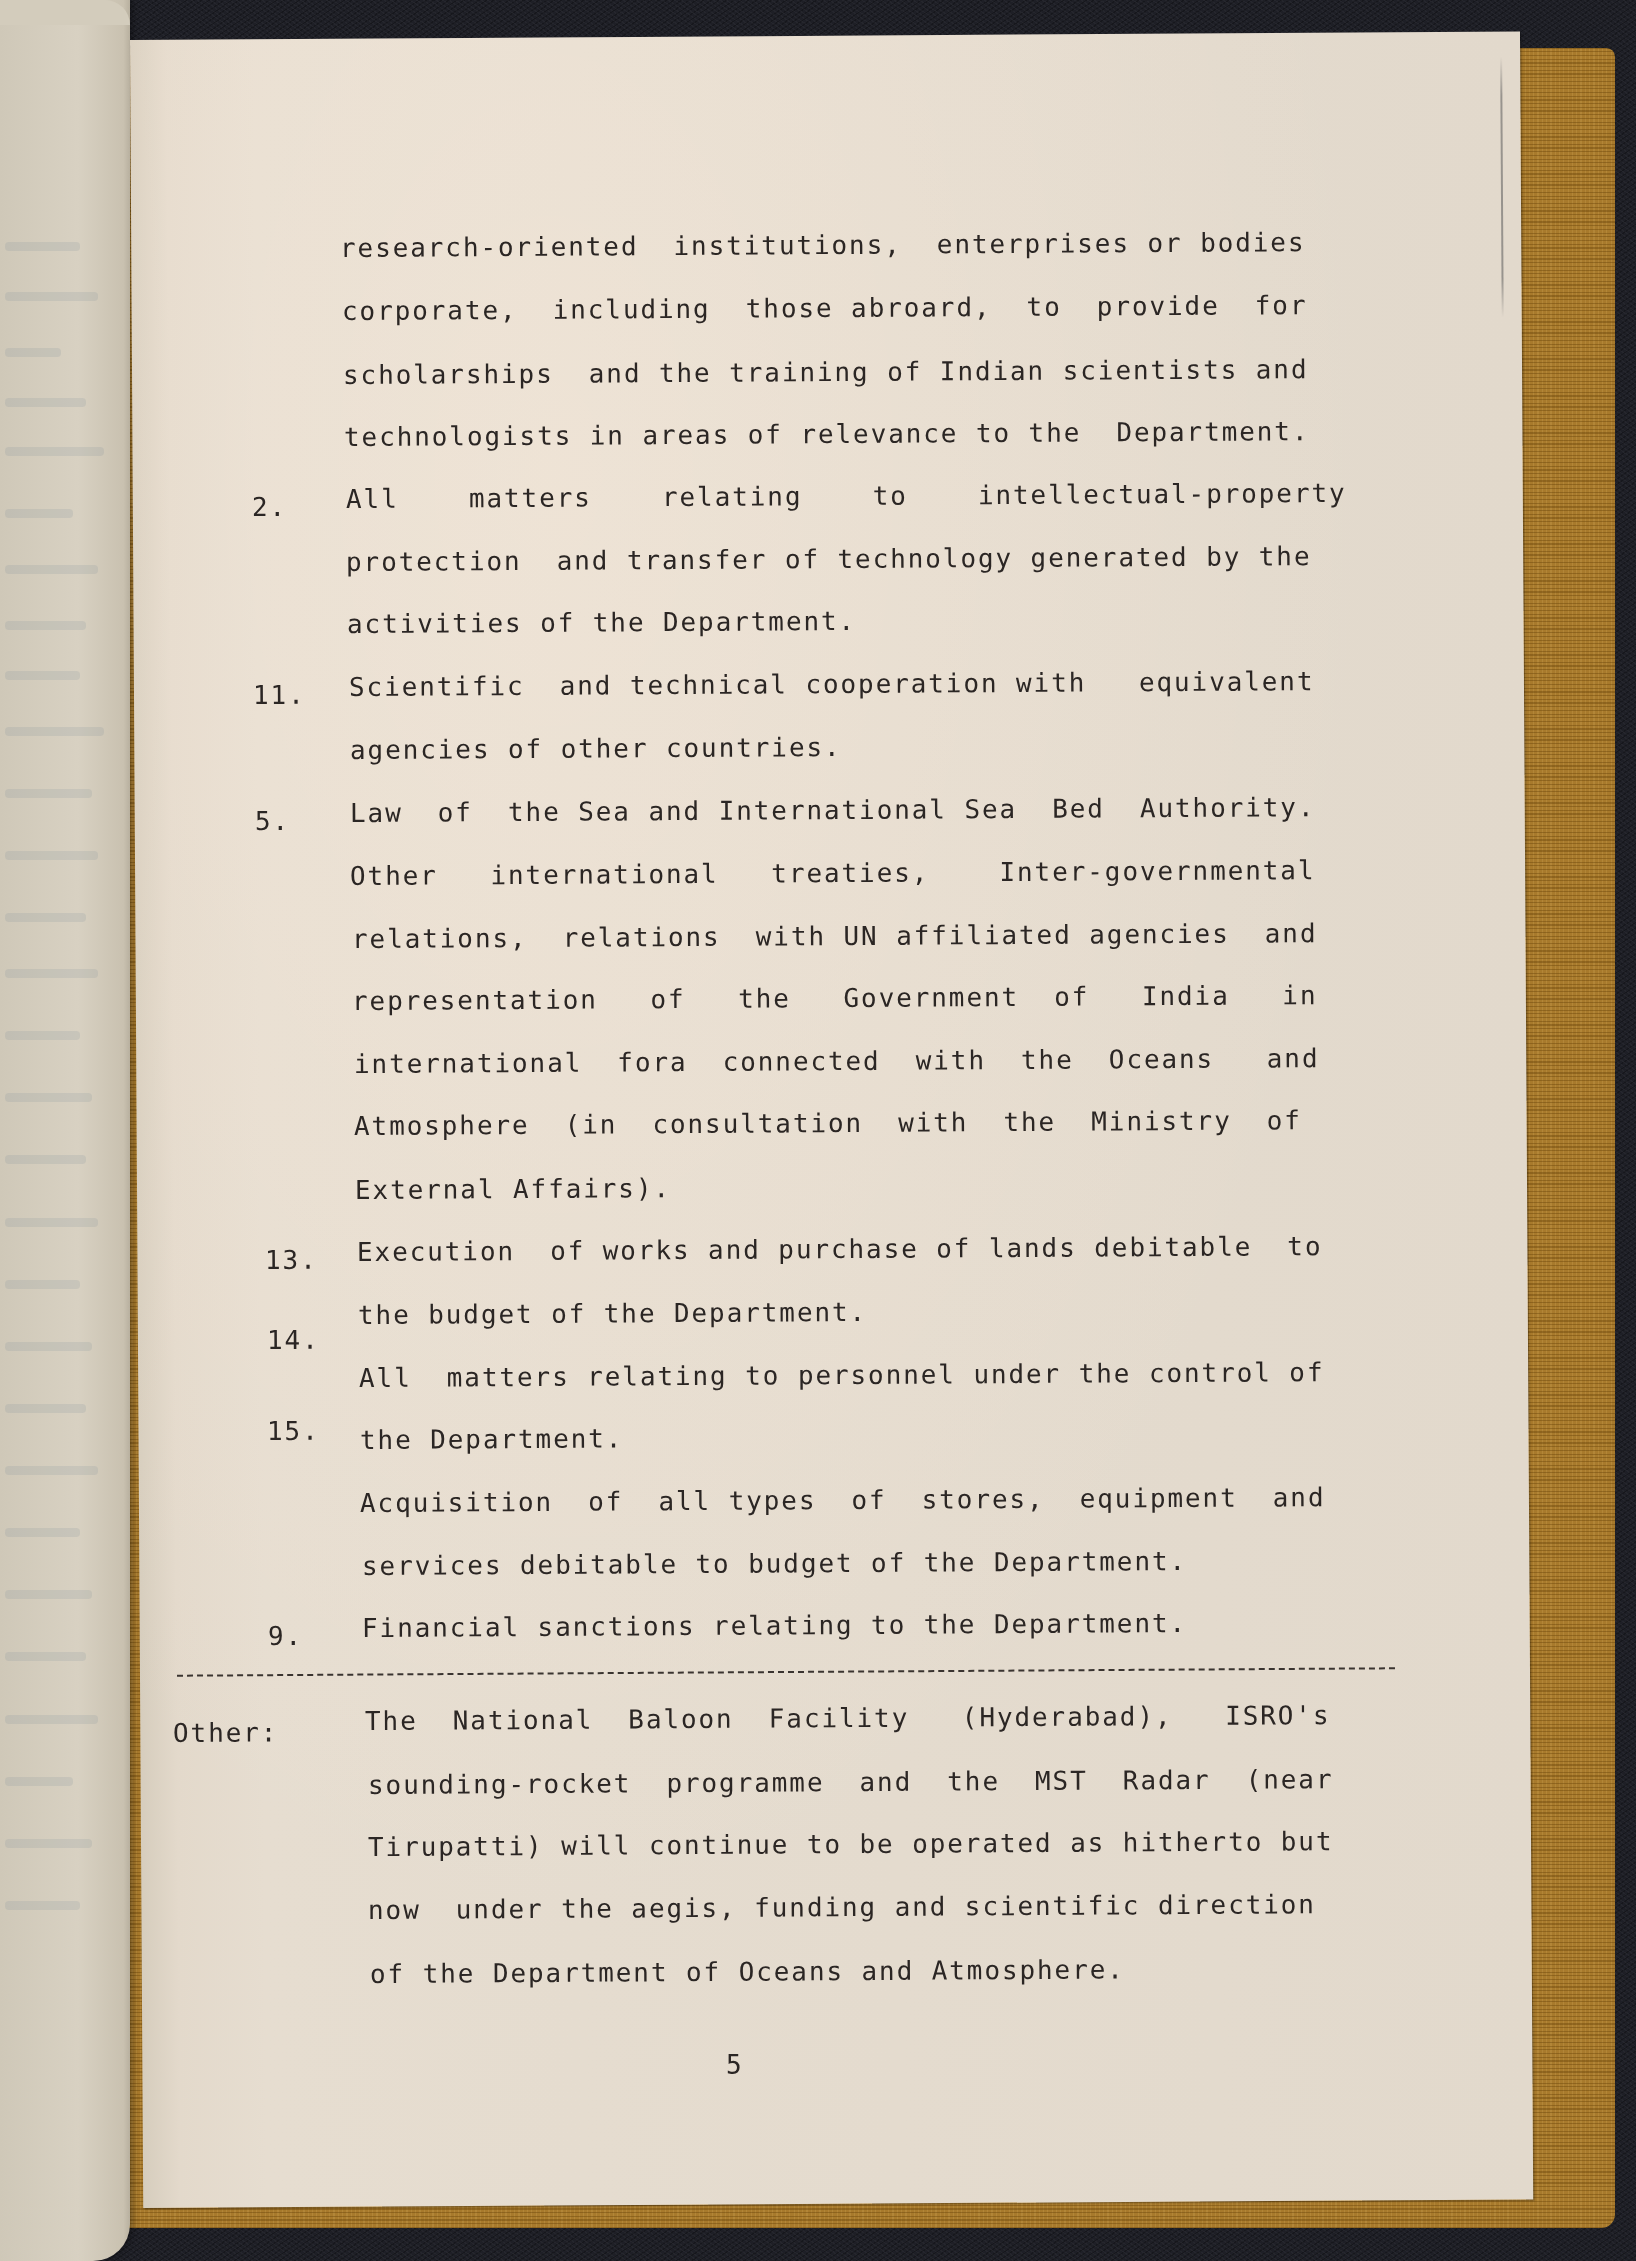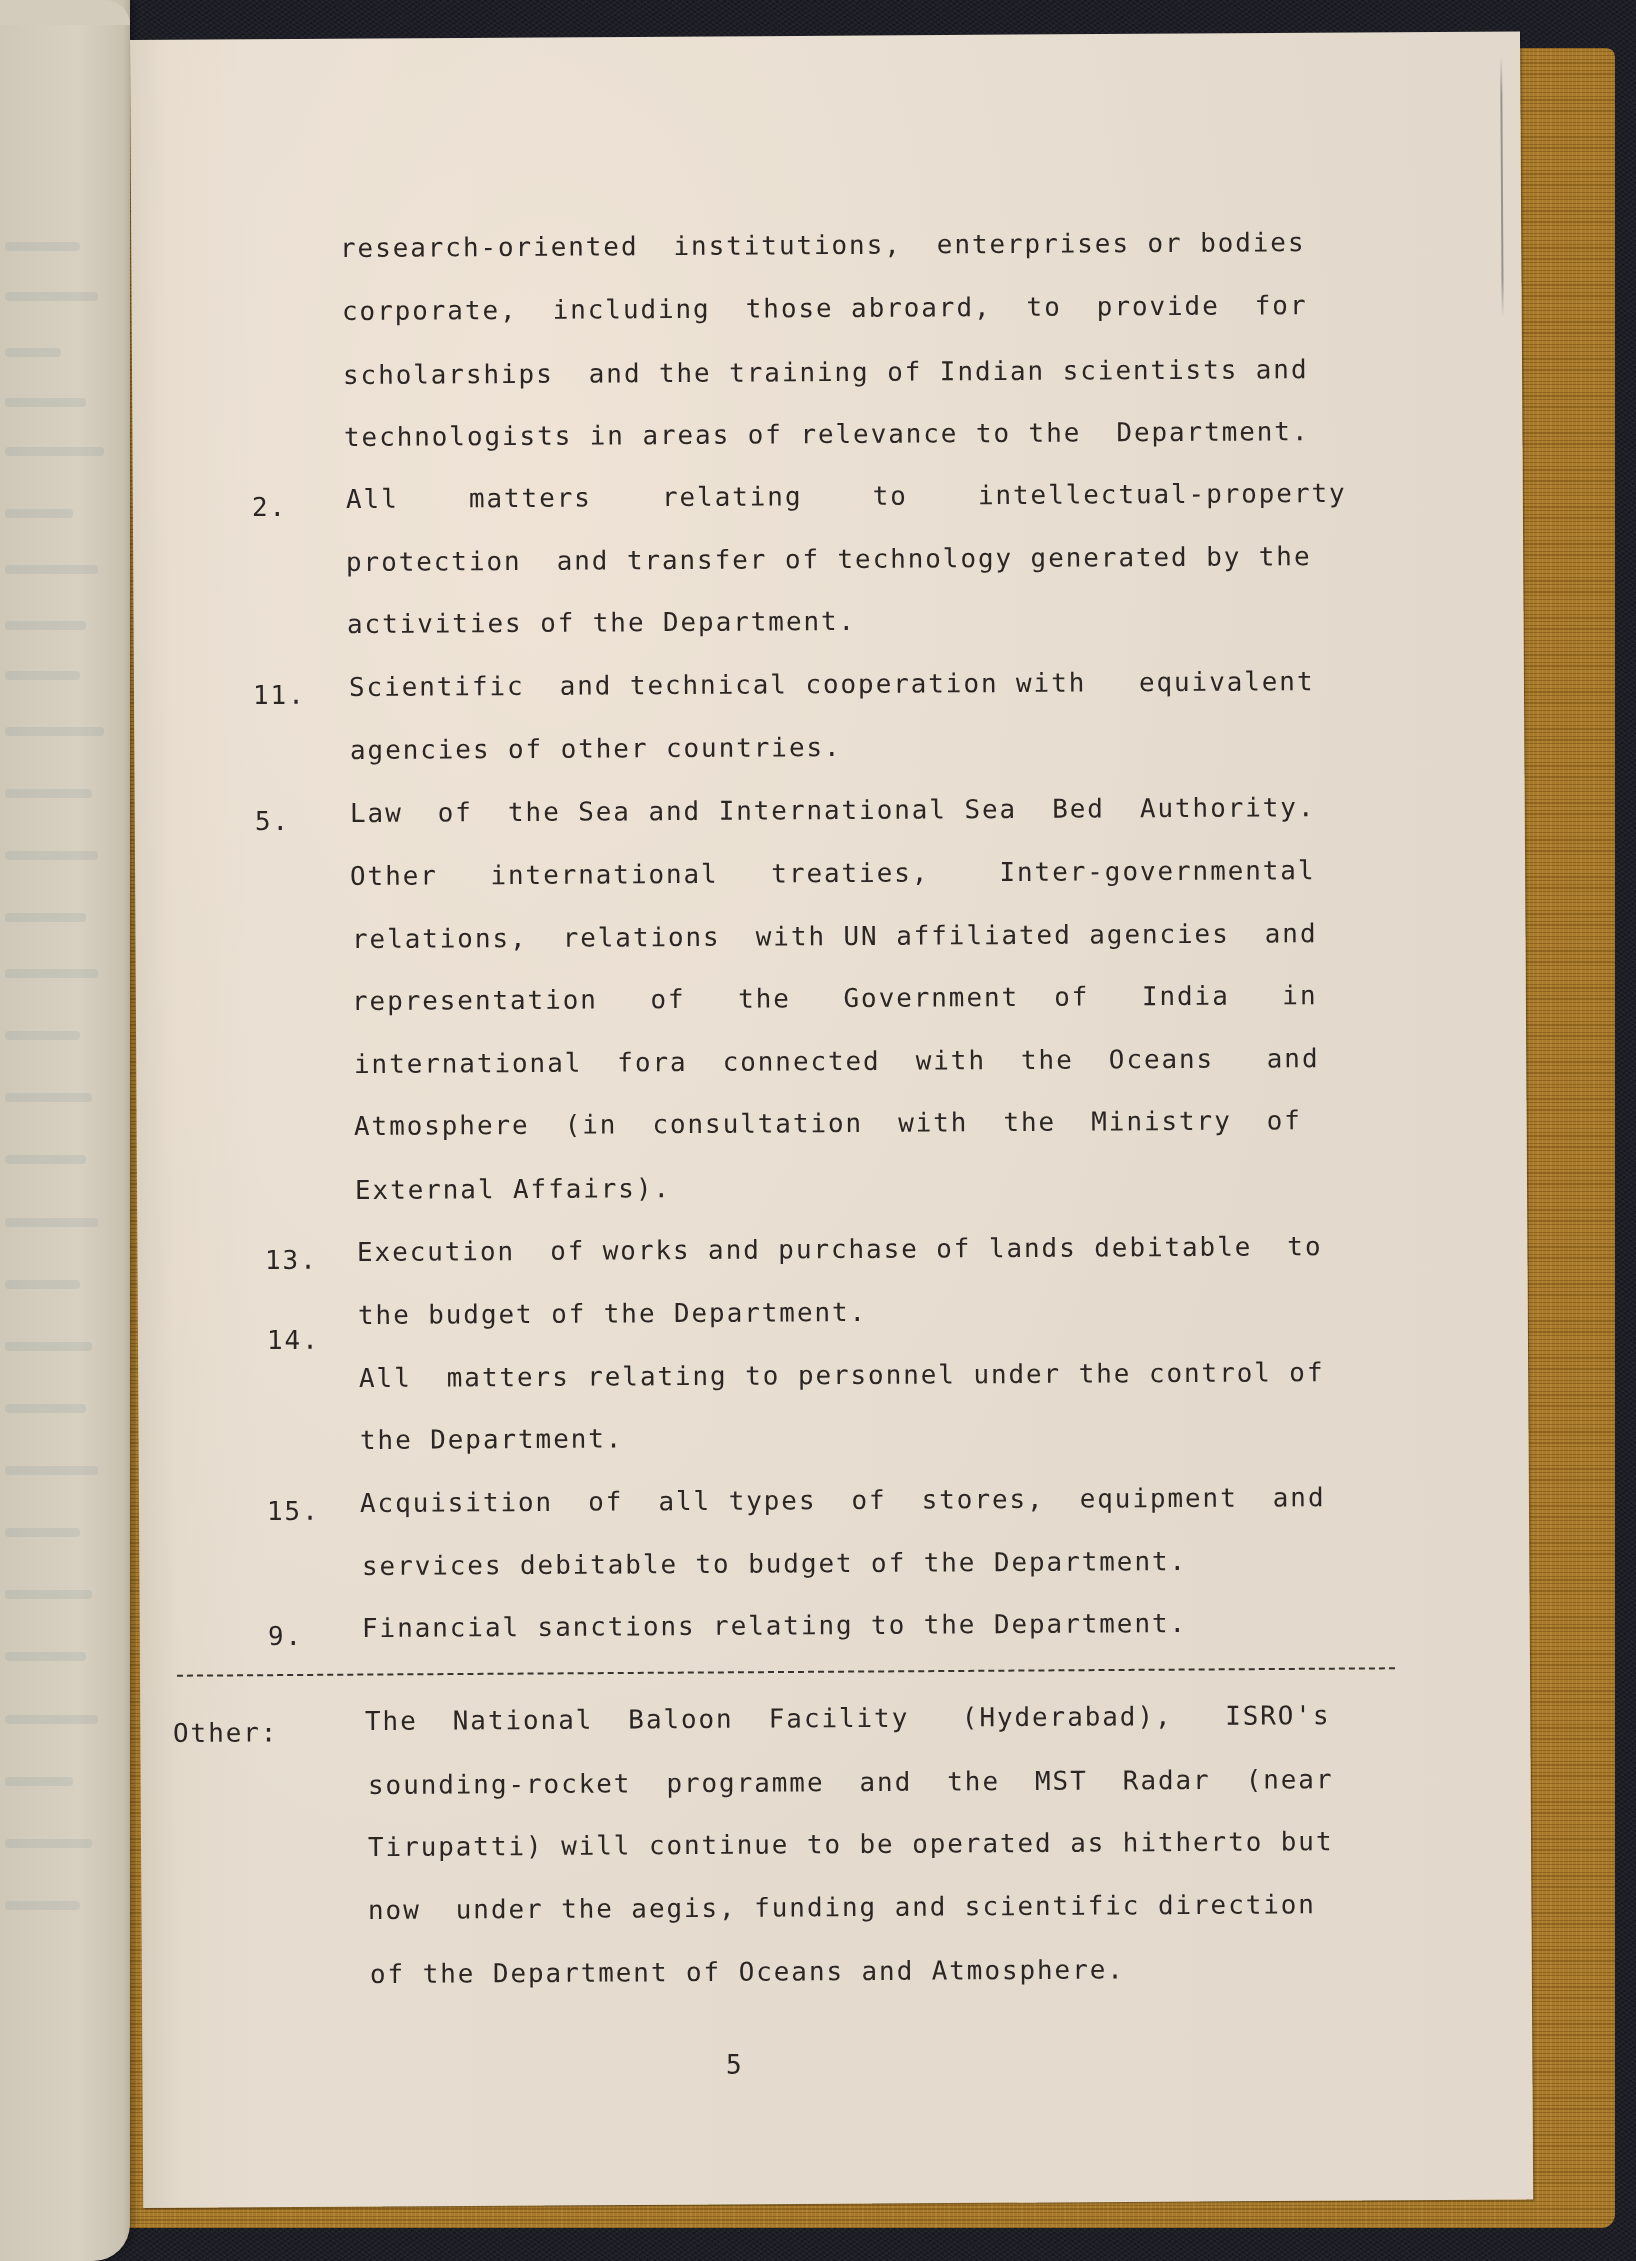--- a/index.html
+++ b/index.html
@@ -130,21 +130,21 @@
 <div class="text" style="left: 355px; top: 1177px; transform: rotate(-0.35deg); transform-origin: 0px 50%;">External Affairs).</div>
 
 <div class="num" style="left: 265px; top: 1245px; transform: rotate(-0.35deg); transform-origin: 0px 50%; text-align: right;">13.</div>
 <div class="text" style="left: 357px; top: 1239px; transform: rotate(-0.35deg); transform-origin: 0px 50%;">Execution  of works and purchase of lands debitable  to</div>
 <div class="text" style="left: 358px; top: 1302px; transform: rotate(-0.35deg); transform-origin: 0px 50%;">the budget of the Department.</div>
 
 <div class="num" style="left: 267px; top: 1325px; transform: rotate(-0.35deg); transform-origin: 0px 50%;">14.</div>
 <div class="text" style="left: 359px; top: 1365px; transform: rotate(-0.35deg); transform-origin: 0px 50%;">All  matters relating to personnel under the control of</div>
 <div class="text" style="left: 360px; top: 1427px; transform: rotate(-0.35deg); transform-origin: 0px 50%;">the Department.</div>
 
-<div class="num" style="left: 267px; top: 1496px; transform: rotate(-0.35deg); transform-origin: 0px 50%;">15.</div>
+<div class="num" style="left: 267px; top: 1416px; transform: rotate(-0.35deg); transform-origin: 0px 50%;">15.</div>
 <div class="text" style="left: 360px; top: 1490px; transform: rotate(-0.35deg); transform-origin: 0px 50%;">Acquisition  of  all types  of  stores,  equipment  and</div>
 <div class="text" style="left: 362px; top: 1553px; transform: rotate(-0.35deg); transform-origin: 0px 50%;">services debitable to budget of the Department.</div>
 
 <div class="num" style="left: 268px; top: 1621px; transform: rotate(-0.35deg); transform-origin: 0px 50%;">9.</div>
 <div class="text" style="left: 362px; top: 1615px; transform: rotate(-0.35deg); transform-origin: 0px 50%;">Financial sanctions relating to the Department.</div>
 
 <div class="dash"></div>
 
 <div class="num" style="left: 173px; top: 1718px; transform: rotate(-0.35deg); transform-origin: 0px 50%;">Other:</div>
 <div class="text" style="left: 365px; top: 1708px; transform: rotate(-0.35deg); transform-origin: 0px 50%;">The  National  Baloon  Facility   (Hyderabad),   ISRO's</div>

